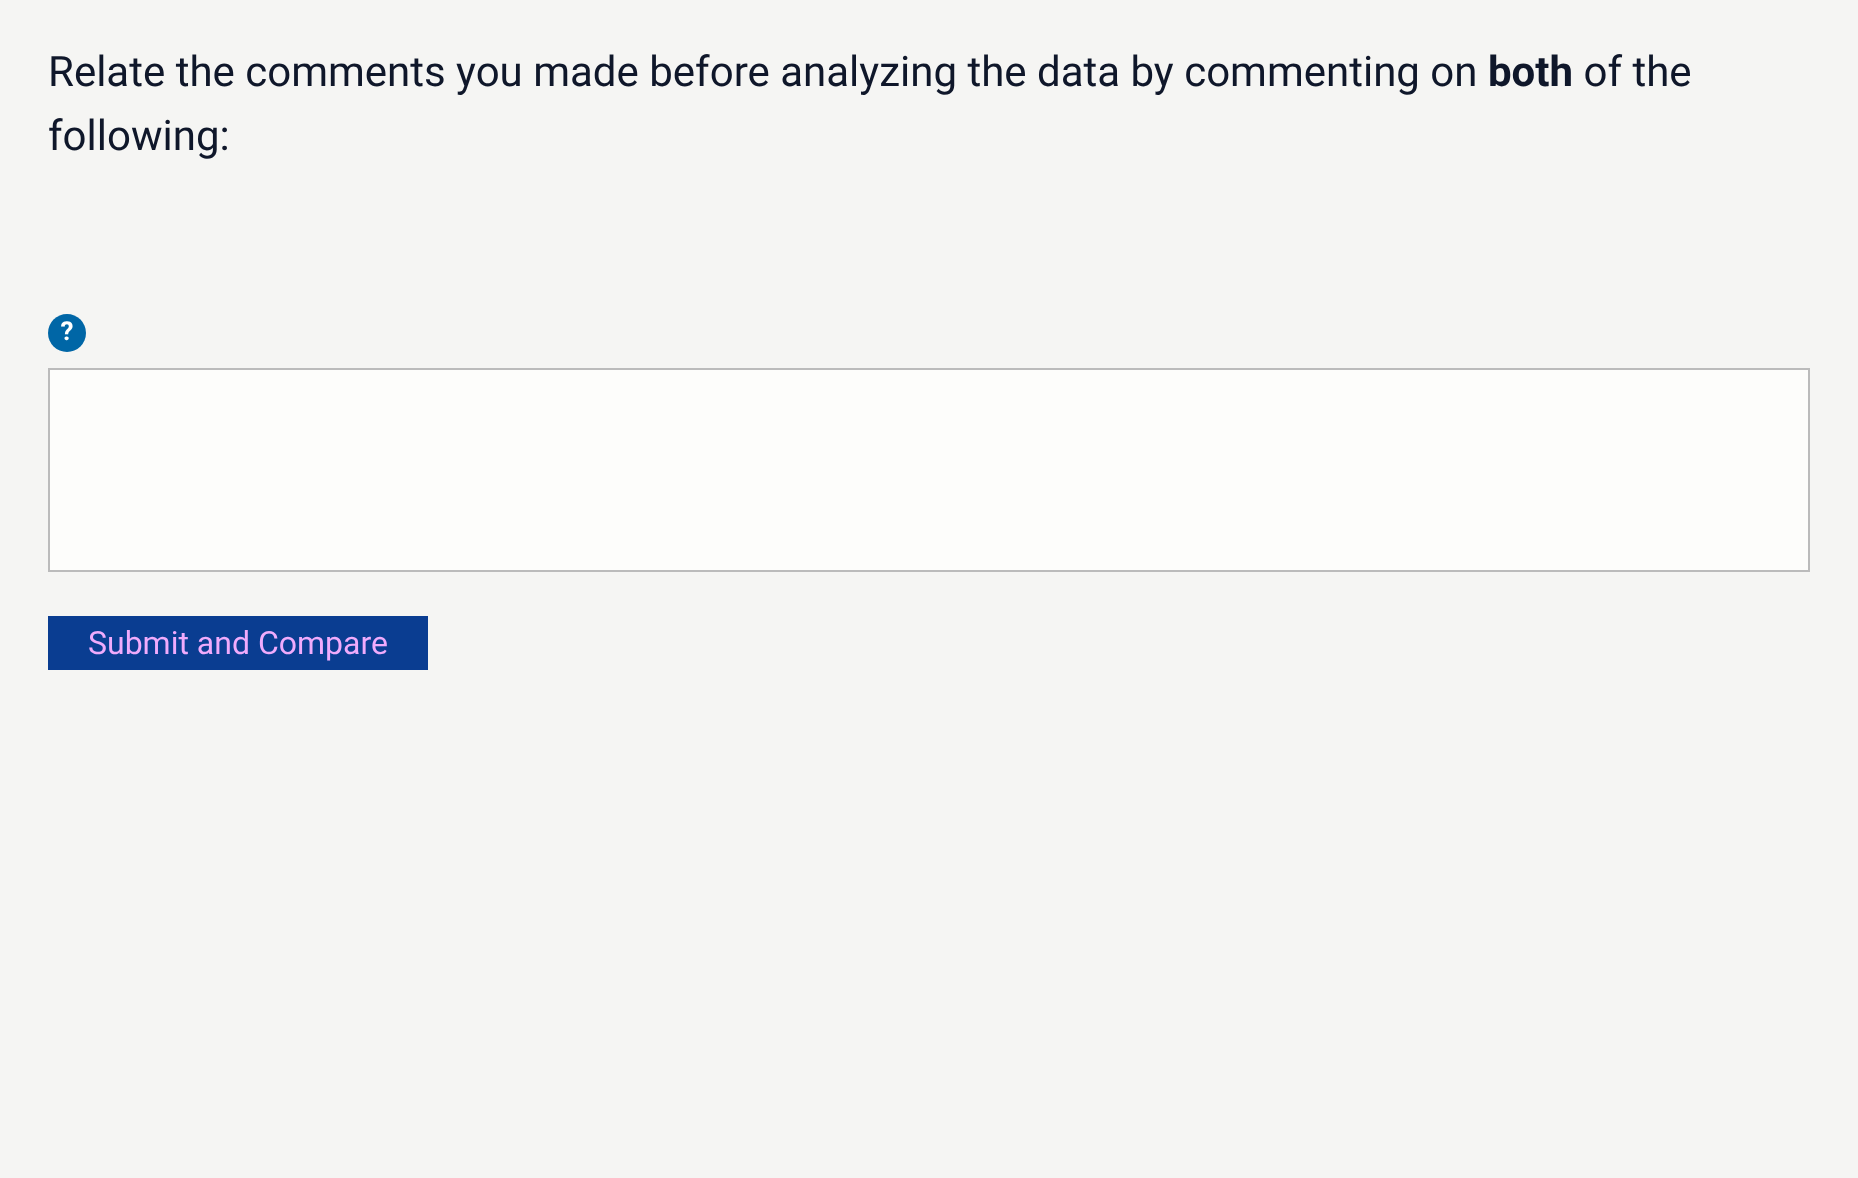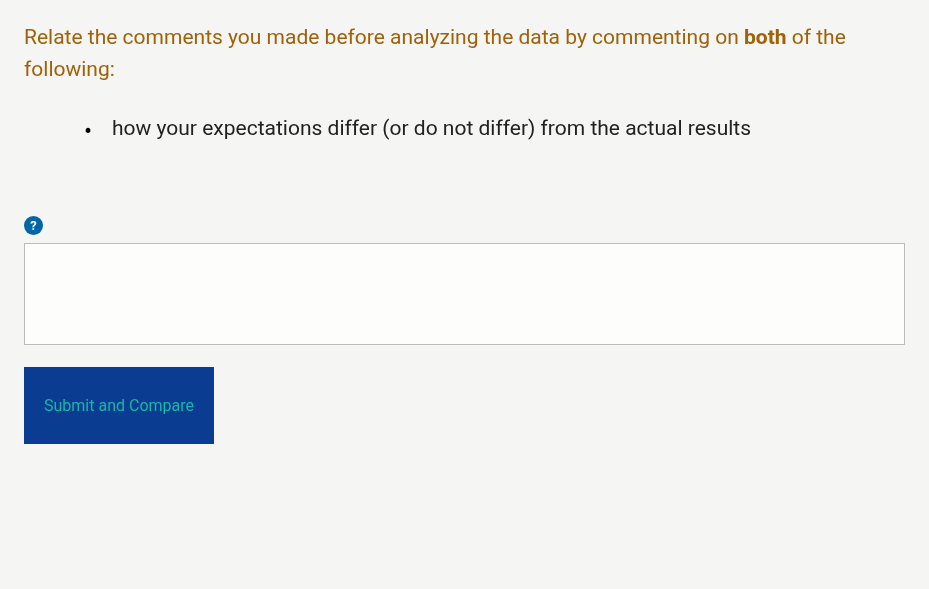--- a/index.html
+++ b/index.html
@@ -11,21 +11,21 @@
       font-family: -apple-system, BlinkMacSystemFont, "Segoe UI", Roboto, "Helvetica Neue", Arial, sans-serif;
       background: #f5f5f3;
       width: 929px;
       height: 589px;
       padding: 22px 24px;
       color: #333;
     }
     .prompt-text {
       font-size: 21px;
       line-height: 1.5;
-      color: #a16207;
+      color: #0f172a;
       margin-bottom: 28px;
     }
     .prompt-text .bold {
       font-weight: 700;
     }
     .bullet-list {
       list-style: none;
       padding-left: 60px;
       margin-bottom: 70px;
     }
@@ -66,39 +66,38 @@
       background: #fdfdfb;
       padding: 10px;
       font-family: inherit;
       font-size: 16px;
       resize: none;
       outline: none;
       margin-bottom: 18px;
     }
     .submit-button {
       background: #0a3d91;
-      color: #14b8a6;
+      color: #f0abfc;
       border: none;
-      padding: 29px 20px;
+      padding: 4px 20px;
       font-size: 16px;
       font-family: inherit;
       cursor: pointer;
     }
   </style>
 </head>
 <body>
 
 
 
 <div class="prompt-text">
   <span>Relate the comments you made before analyzing the data by commenting on </span><span class="bold">both</span><span> of the following:</span>
 </div>
 
 <ul class="bullet-list">
-  <li>how your expectations differ (or do not differ) from the actual results</li>
 </ul>
 
 <div class="help-icon">
   <span>?</span>
 </div>
 
 <textarea class="answer-box" value="" style=""></textarea>
 
 <button class="submit-button">Submit and Compare</button>
 

